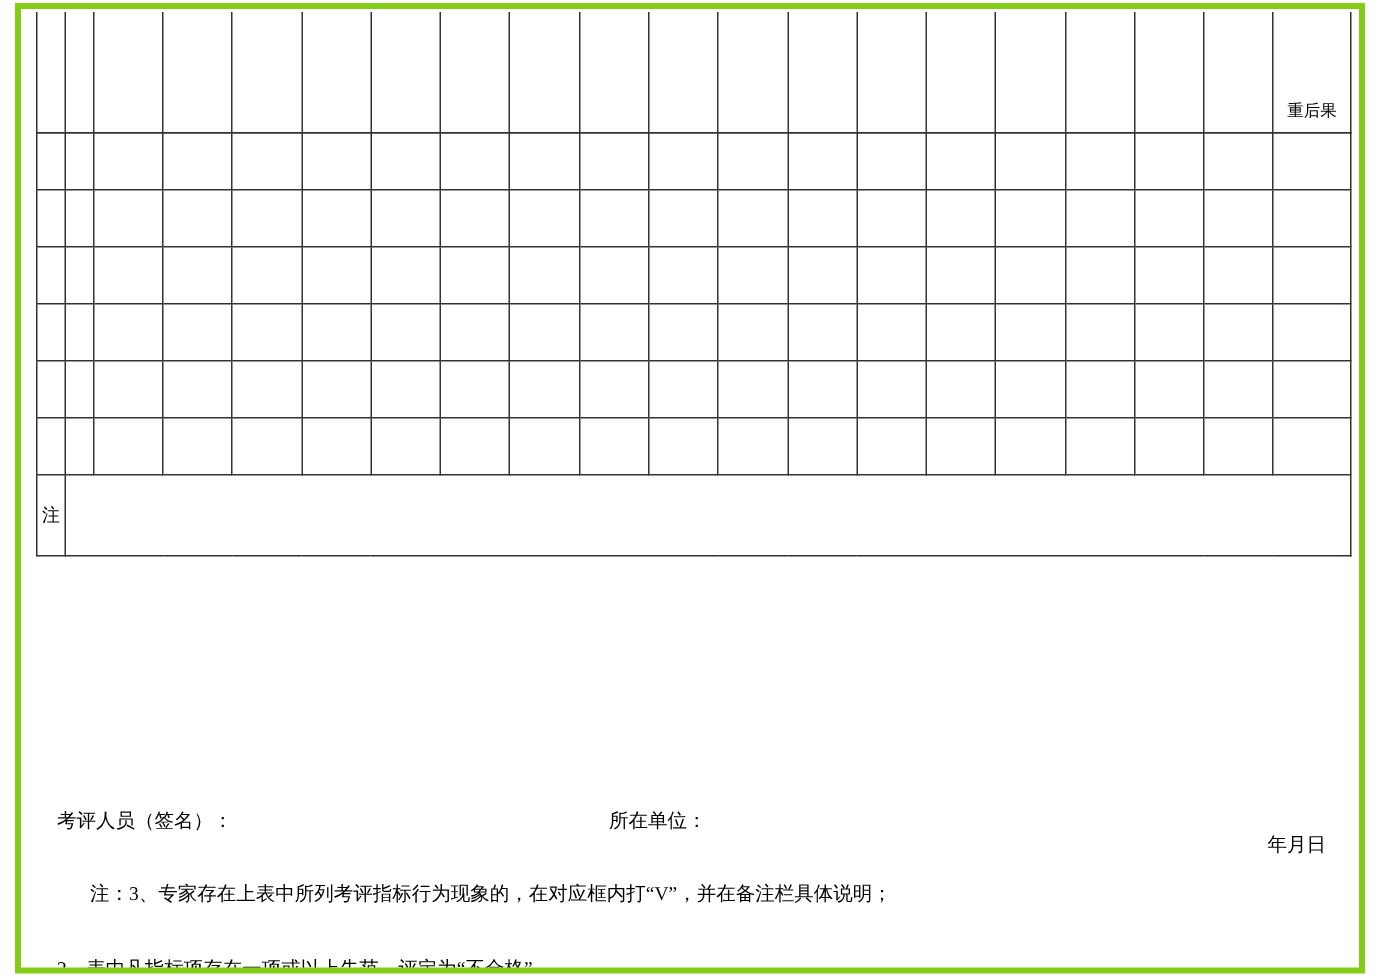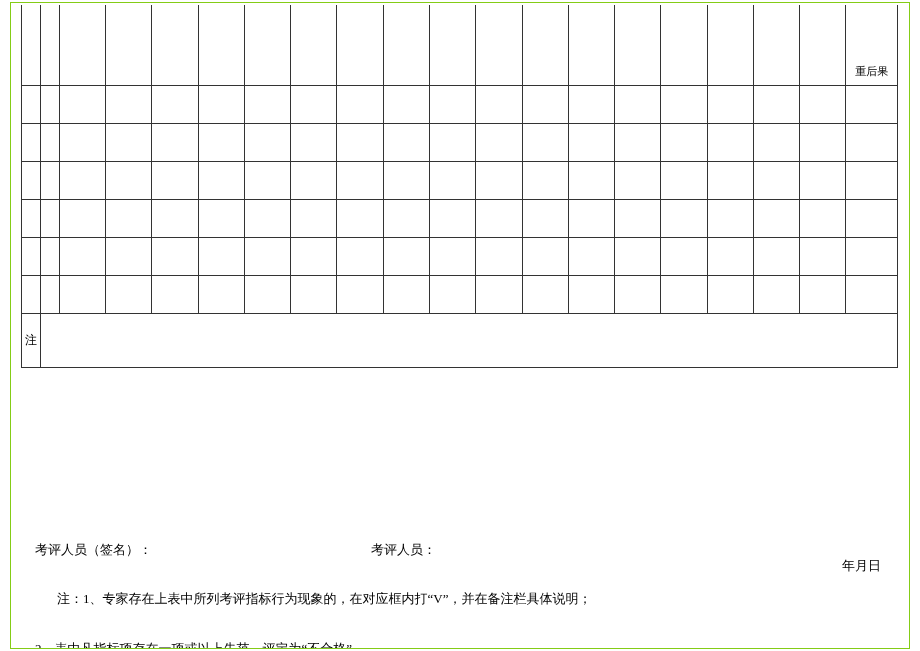--- a/index.html
+++ b/index.html
@@ -16,21 +16,21 @@
       height: 651px;
       position: relative;
       overflow: hidden;
     }
     .page-frame {
       position: absolute;
       left: 10px;
       top: 2px;
       width: 900px;
       height: 647px;
-      border: 1px solid #84cc16;
+      border: 4px solid #84cc16;
       overflow: hidden;
     }
     .content-table {
       border-collapse: collapse;
       position: absolute;
       left: 10px;
       top: 82px;
       width: 877px;
       table-layout: fixed;
     }
@@ -82,20 +82,21 @@
       position: absolute;
       left: 24px;
       bottom: 40px;
       width: 876px;
       font-size: 13px;
       line-height: 1.4;
     }
     .sig-line {
       display: flex;
       margin-bottom: 15px;
+      gap: 32px;
     }
     .sig-left { width: 336px; }
     .sig-mid { flex: 1; }
     .sig-right { padding-right: 30px; margin-top: 16px; }
     .note-line {
       padding-left: 22px;
     }
     .cutoff {
       position: absolute;
       bottom: -10px;
@@ -320,21 +321,21 @@
     <tr class="notes-row">
       <td class="note-label">注</td>
       <td colspan="19"></td>
     </tr>
   </tbody>
     </table>
 
   <div class="below-text">
     <div class="sig-line">
       <span class="sig-left">考评人员（签名）：</span>
-      <span class="sig-mid">考评人员：</span>
+      <span class="sig-mid">所在单位：</span>
       <span class="sig-right">年月日</span>
     </div>
-    <div class="note-line">注：1、专家存在上表中所列考评指标行为现象的，在对应框内打“V”，并在备注栏具体说明；</div>
+    <div class="note-line">注：3、专家存在上表中所列考评指标行为现象的，在对应框内打“V”，并在备注栏具体说明；</div>
   </div>
 
   <div class="cutoff">2、表中凡指标项存在一项或以上失范，评定为“不合格”。</div>
 
 </div>
 
 </body></html>

